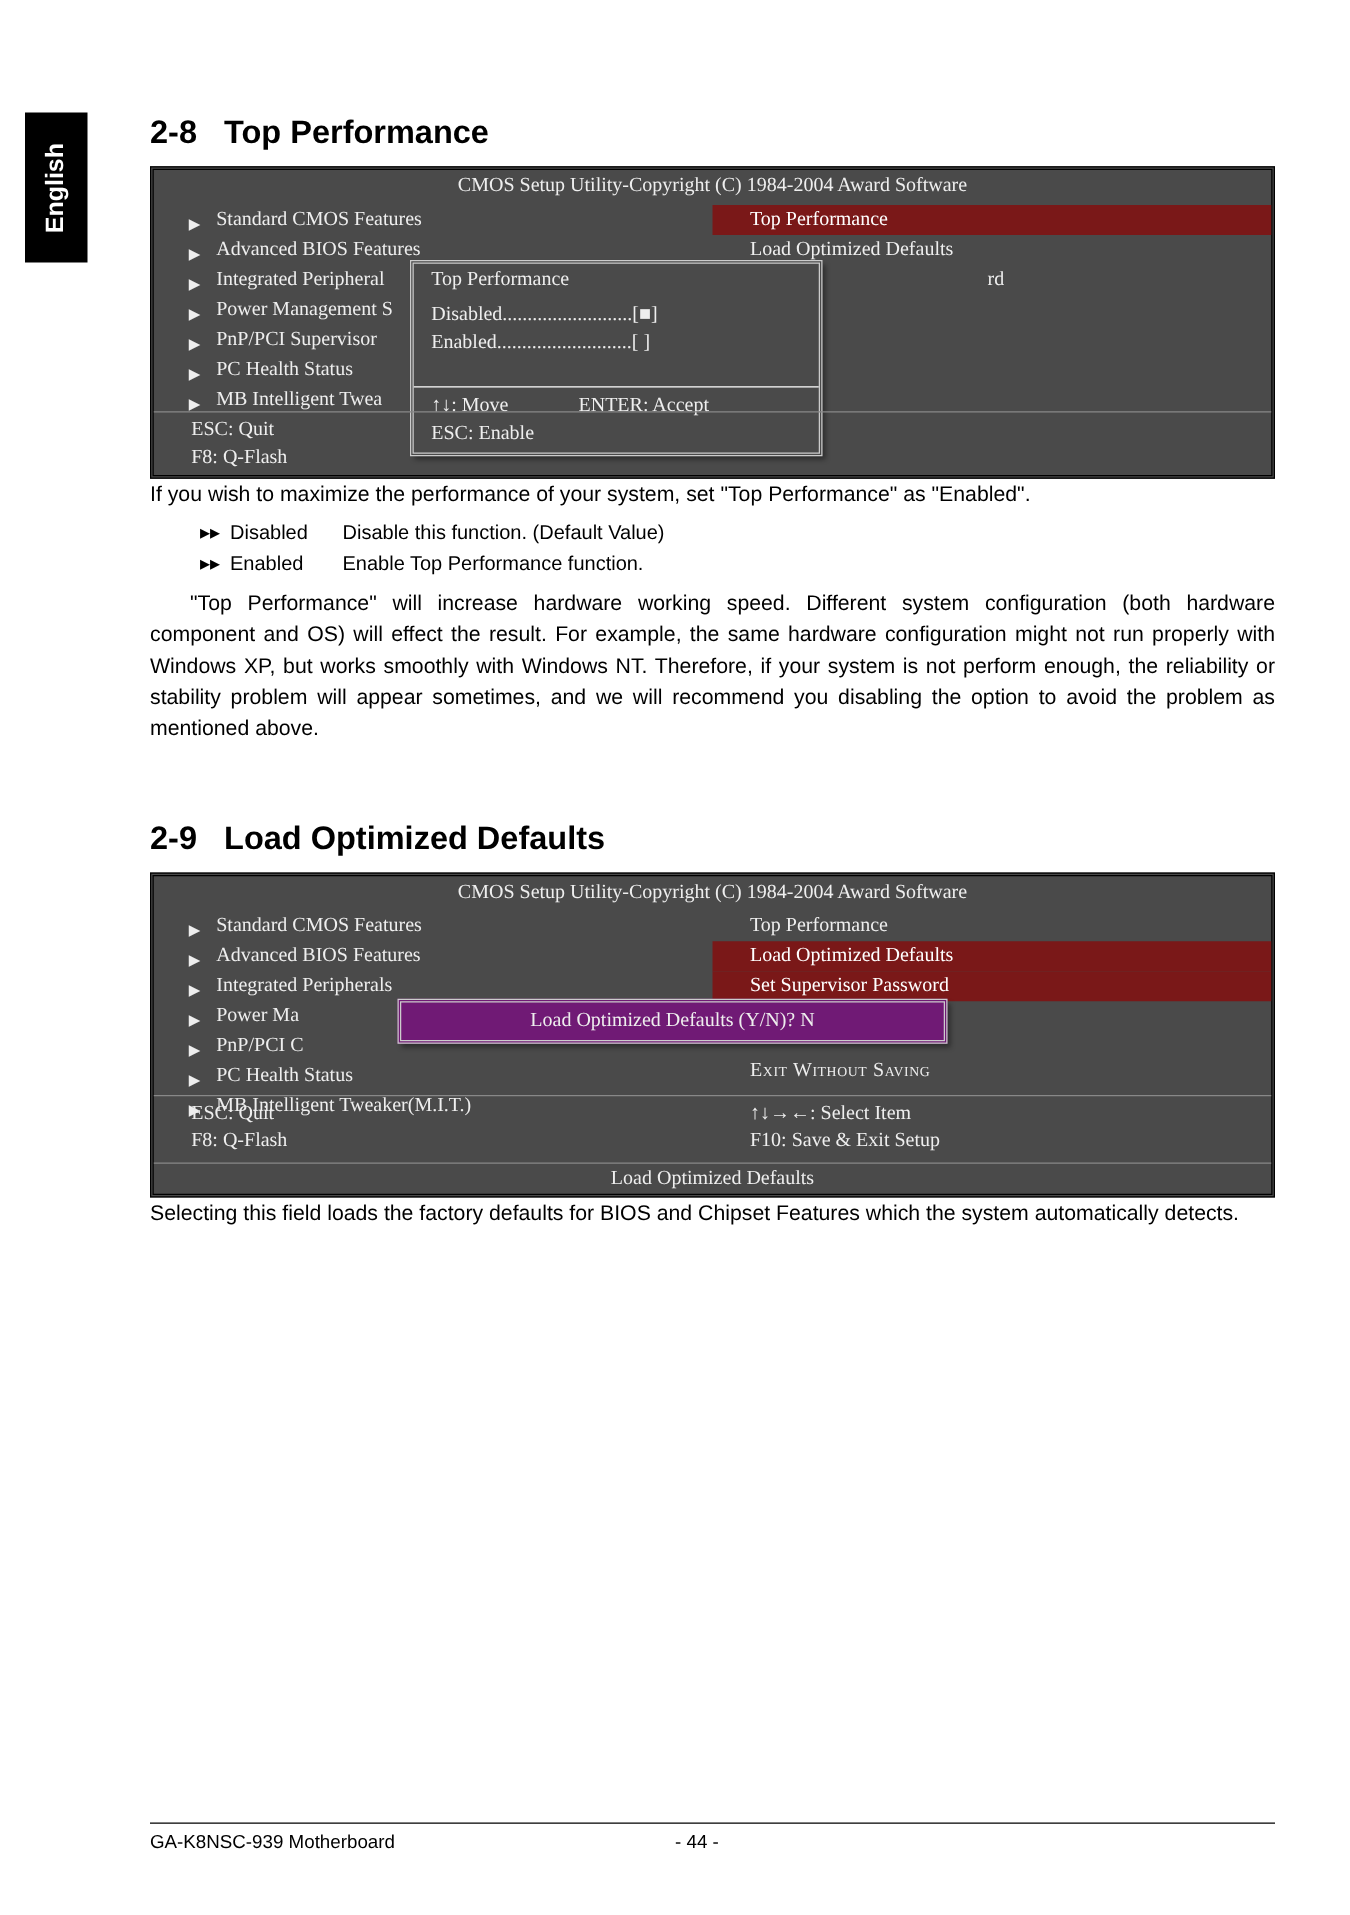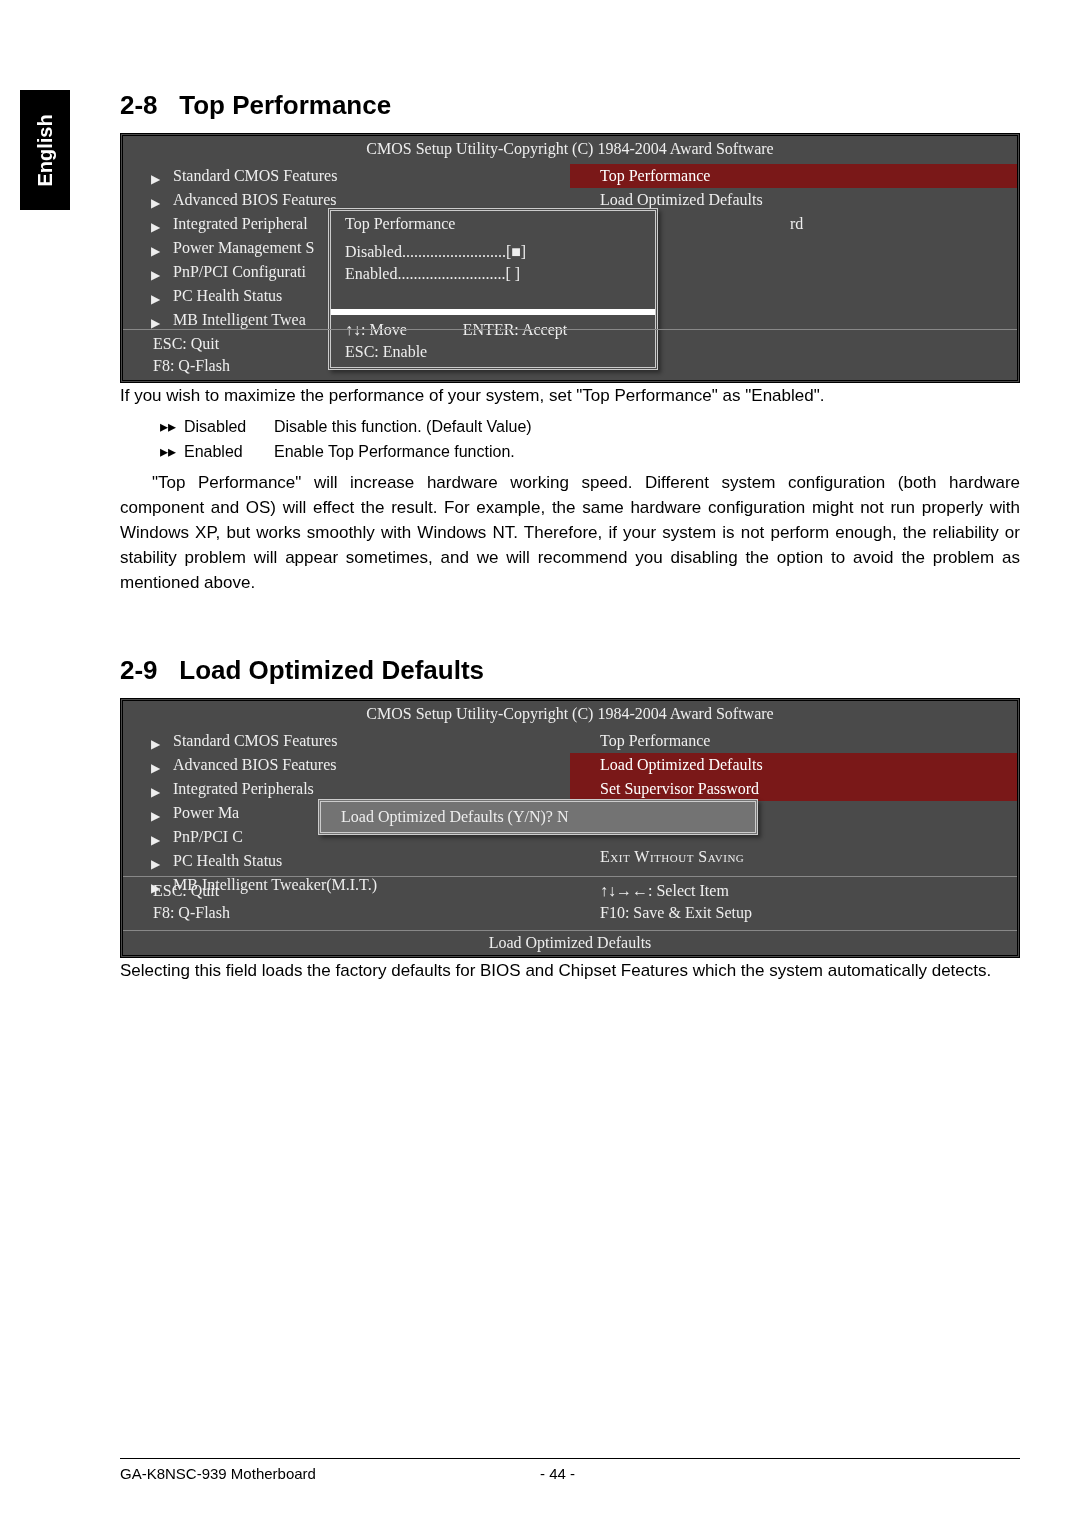--- a/index.html
+++ b/index.html
@@ -104,21 +104,21 @@
   }
   .popup-body {
     padding: 0 14px 6px 14px;
   }
   .popup-row {
     display: flex;
     line-height: 22px;
   }
   .popup-row .dots { flex: 0 0 auto; }
   .popup-footer {
-    border-top: 6px solid #ffffff;
+    border-top: 1px solid #ffffff;
     padding: 4px 14px;
     line-height: 22px;
   }
   .body-text {
     font-size: 17px;
     line-height: 25px;
     text-align: justify;
   }
   .opt-list {
     margin: 6px 0 6px 40px;
@@ -140,24 +140,24 @@
     font-size: 15px;
     display: flex;
   }
   .footer .f1 { flex: 1; }
   .footer .f2 { width: 60px; text-align: left; }
   .footer .f3 { flex: 1; }
   .sec-gap { height: 60px; }
   .popup2 {
     position: absolute;
     border: 3px double #ccc;
-    background: #737373;
+    background: #701a75;
     color: #eee;
     font-family: "Times New Roman", Times, serif;
-    text-align: left;
+    text-align: center;
     padding: 6px 20px;
     box-shadow: 3px 3px 4px rgba(0,0,0,0.4);
   }
   .bios-status {
     text-align: center;
     padding: 3px 0;
     border-top: 1px solid #888;
   }
 </style>
 </head>
@@ -174,21 +174,21 @@
   </h2>
 
   <div class="bios-box" style="height:250px;">
     <div class="bios-header">CMOS Setup Utility-Copyright (C) 1984-2004 Award Software</div>
     <div class="bios-body" style="position:relative;">
       <div class="bios-col">
         <div class="menu-item"><span class="tri">▶</span><span>Standard CMOS Features</span></div>
         <div class="menu-item"><span class="tri">▶</span><span>Advanced BIOS Features</span></div>
         <div class="menu-item"><span class="tri">▶</span><span>Integrated Peripheral</span></div>
         <div class="menu-item"><span class="tri">▶</span><span>Power Management S</span></div>
-        <div class="menu-item"><span class="tri">▶</span><span>PnP/PCI Configurati</span></div>
+        <div class="menu-item"><span class="tri">▶</span><span>PnP/PCI Supervisor</span></div>
         <div class="menu-item"><span class="tri">▶</span><span>PC Health Status</span></div>
         <div class="menu-item"><span class="tri">▶</span><span>MB Intelligent Twea</span></div>
       </div>
       <div class="bios-col">
         <div class="menu-item hl" style="padding-left:30px;"><span>Top Performance</span></div>
         <div class="menu-item" style="padding-left:30px;"><span>Load Optimized Defaults</span></div>
         <div class="menu-item" style="padding-left:220px;"><span>rd</span></div>
       </div>
 
       <div class="popup" style="left:205px; top:46px; width:330px;">

